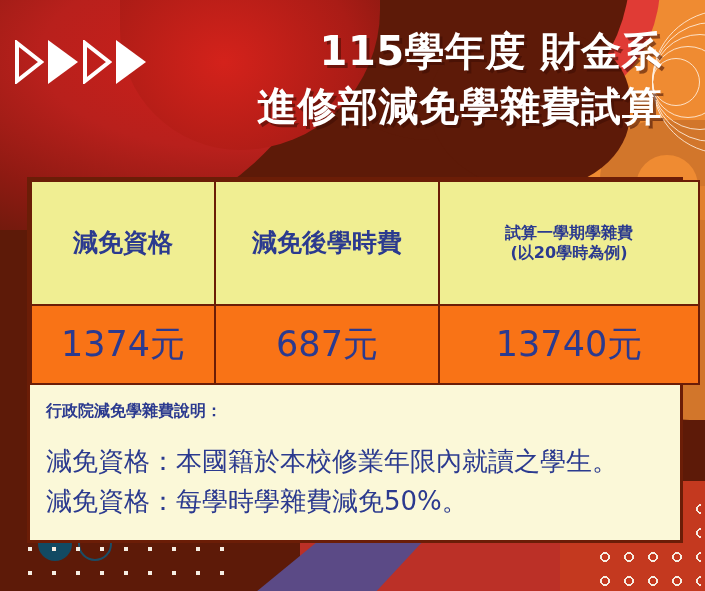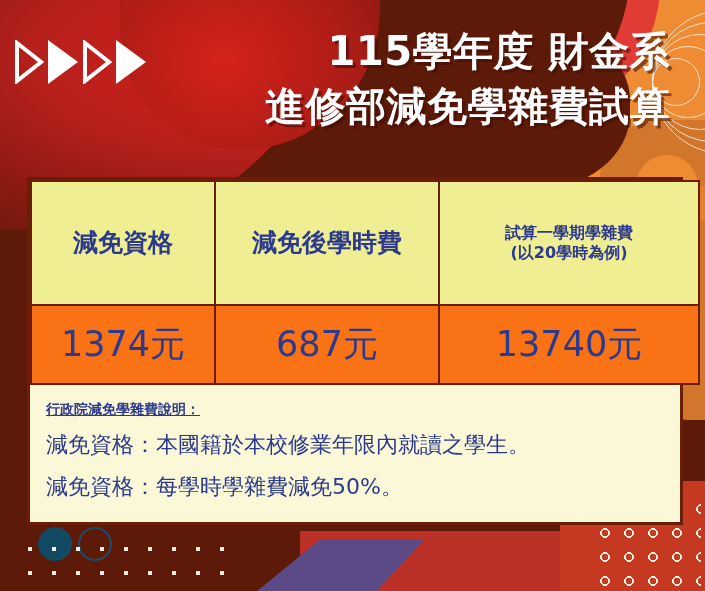--- a/index.html
+++ b/index.html
@@ -92,21 +92,21 @@
   .header{position:absolute;left:0;top:0;width:705px;height:170px;}
   .arrows{position:absolute;left:14px;top:40px;display:flex;gap:4px;align-items:center;}
   .tri{width:0;height:0;}
   .tri-fill{
     border-top:22px solid transparent;border-bottom:22px solid transparent;
     border-left:30px solid #ffffff;
   }
   .tri-out{position:relative;width:30px;height:44px;}
   .tri-out svg{display:block;}
   .title{
-    position:absolute;left:8px;top:24px;width:680px;
+    position:absolute;left:0;top:24px;width:680px;
     text-align:right;padding-right:18px;box-sizing:border-box;
     color:#ffffff;font-weight:bold;
     font-size:40px;line-height:1.38;letter-spacing:.5px;
     text-shadow:3px 3px 0 rgba(60,12,4,.55);
     font-family:"DejaVu Sans","Liberation Sans",sans-serif;
   }
   .title .ln{display:block;white-space:nowrap;}
 
   
   .panel{
@@ -132,22 +132,22 @@
   table.fee td.c1{width:180px;}
   table.fee td.c2{width:220px;}
   table.fee td.c3{width:256px;}
   table.fee tr.head td.c3{font-size:16px;}
 
   .notes{
     background:#fbf8d8;padding:14px 16px 18px 16px;
     color:#2b3a8f;
     font-family:"DejaVu Sans","Liberation Sans",sans-serif;
   }
-  .notes .nt-title{font-size:14px;font-weight:bold;line-height:1.5;margin-bottom:8px;text-decoration:underline;}
-  .notes .nt-line{font-size:22px;line-height:1.55;margin-top:8px;}
+  .notes .nt-title{font-size:16px;font-weight:bold;line-height:1.5;margin-bottom:18px;}
+  .notes .nt-line{font-size:26px;line-height:1.55;}
 </style>
 </head>
 <body>
 
 <div id="poster">
 
   <div class="bg">
     <div class="blob-orange-right"></div>
     <div class="blob-orange-right2"></div>
     <div class="orange-circ1"></div>

